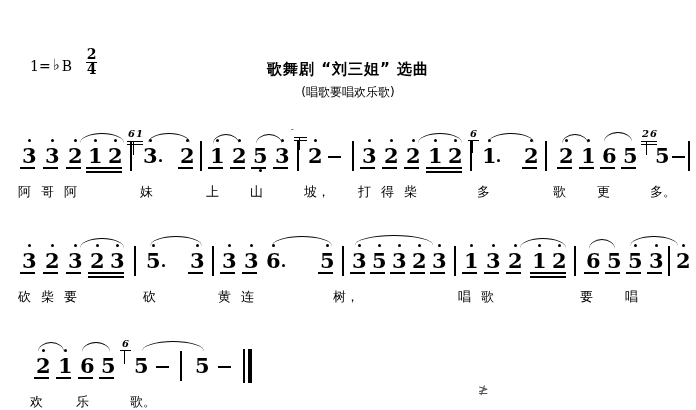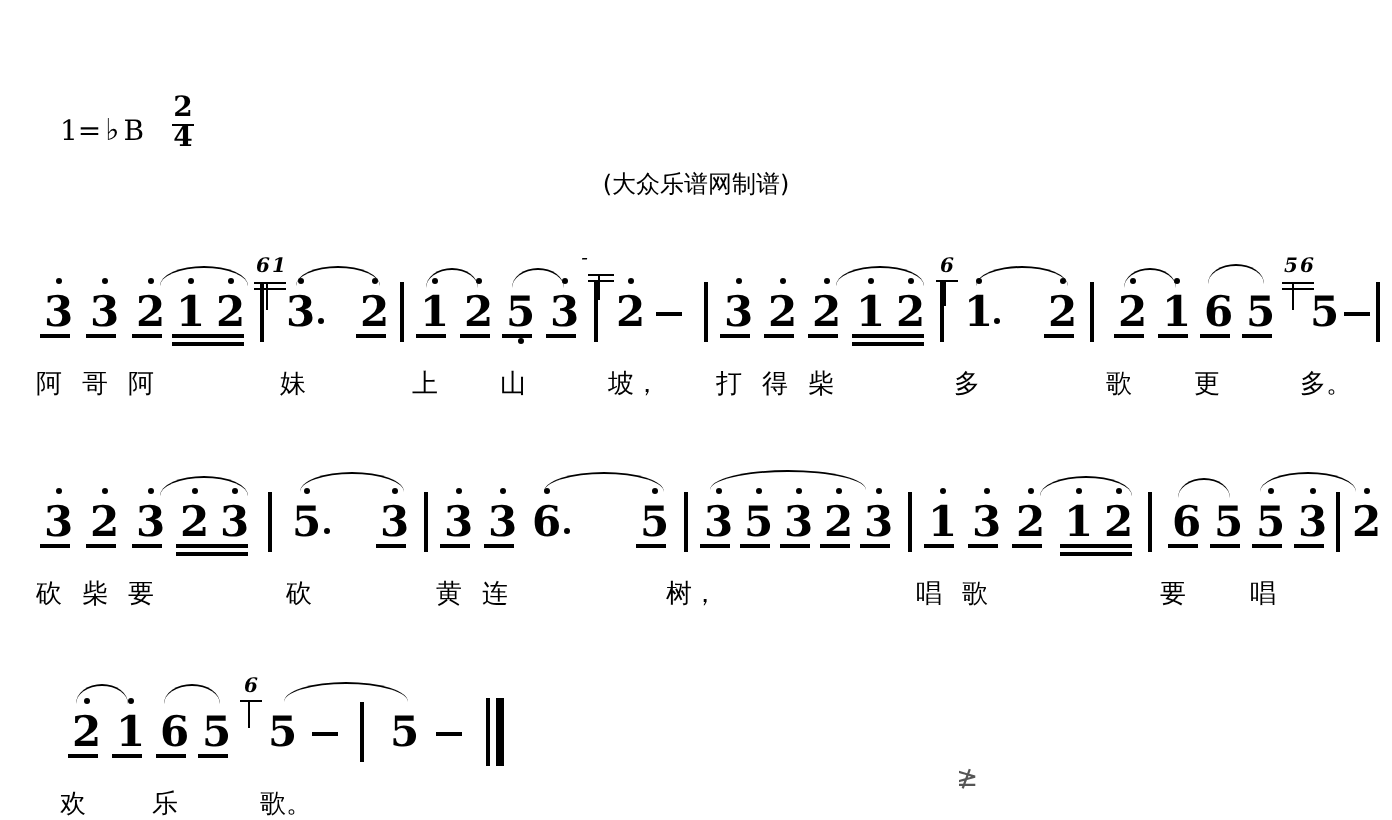--- a/index.html
+++ b/index.html
@@ -153,21 +153,22 @@
     position:absolute;
     right:207px;bottom:13px;
     font-size:13px;color:#555;
   }
 </style>
 </head>
 <body>
 
 <div class="sheet">
 
-  <div class="subsubtitle">(大众乐谱网制谱)</div>
+  <div class="subtitle">歌舞剧 “刘三姐” 选曲</div>
+  <div class="subsubtitle">(唱歌要唱欢乐歌)</div>
 
 
   <div class="keysig">
     <span>1=</span>
       <span class="flat">♭</span>
       <span>B</span>
   </div>
   <div class="meter">
     <div>2</div>
     <div style="border-top:1.5px solid #000;width:11px;margin:1px auto 0;"></div>
@@ -257,21 +258,21 @@
       <span class="note" style="left:559px;">2<span class="odot"></span></span>
       <div class="beam" style="left:557px;top:42px;width:15px;"></div>
       <span class="note" style="left:581px;">1<span class="odot"></span></span>
       <div class="beam" style="left:579px;top:42px;width:15px;"></div>
       <div class="slur" style="left:604px;top:7px;width:28px;"></div>
       <span class="note" style="left:602px;">6</span>
       <div class="beam" style="left:600px;top:42px;width:15px;"></div>
       <span class="note" style="left:623px;">5</span>
       <div class="beam" style="left:621px;top:42px;width:15px;"></div>
 
-      <div class="grace" style="left:642px;top:4px;">56</div>
+      <div class="grace" style="left:642px;top:4px;">26</div>
       <div class="gbeam" style="left:641px;top:16px;width:16px;"></div>
       <div class="gbeam" style="left:641px;top:19px;width:16px;"></div>
       <div class="gstem" style="left:646px;top:16px;height:14px;"></div>
 
       <span class="note" style="left:655px;">5</span>
       <div class="dash" style="left:672px;"></div>
       <div class="bar" style="left:688px;"></div>
     </div>
 
     <div class="lyrics">

